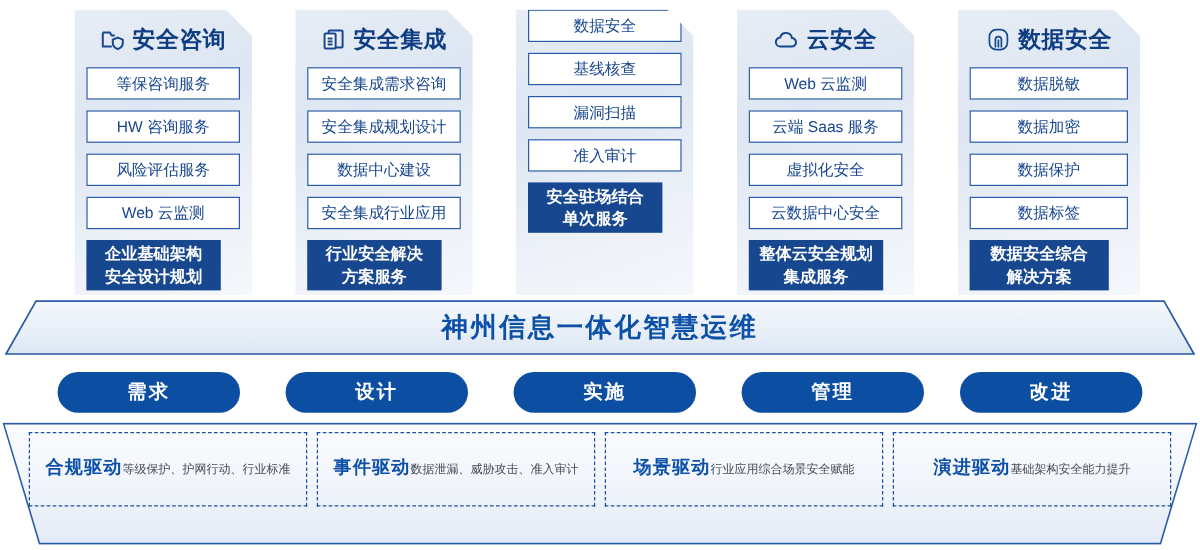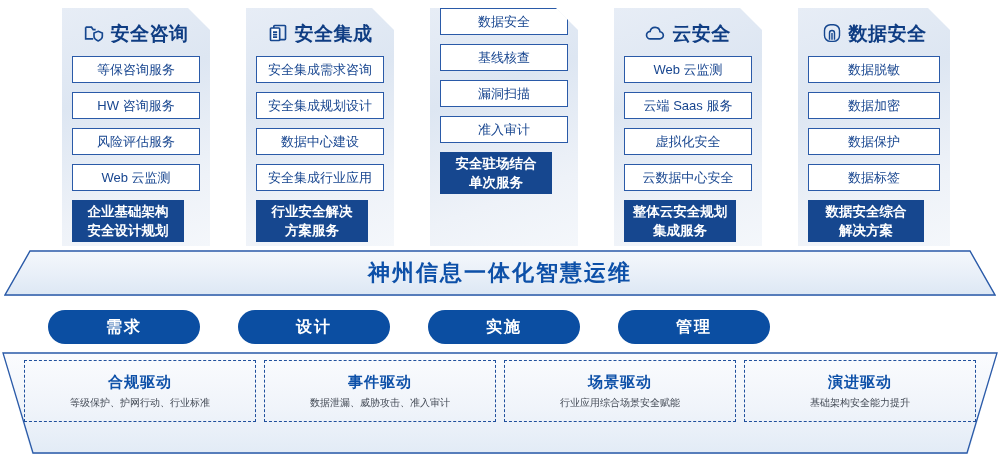--- a/index.html
+++ b/index.html
@@ -105,21 +105,21 @@
   .drivers-edge svg{display:block;width:996px;height:102px;}
   .drivers{
     position:absolute;left:0;top:352px;width:1000px;height:102px;
     display:flex;align-items:flex-start;justify-content:center;gap:8px;
     padding-top:8px;box-sizing:border-box;
   }
   .driver{
     box-sizing:border-box;
     width:232px;height:62px;
     border:1.6px dashed #1f4f9c;
-    display:flex;flex-direction:column;align-items:center;justify-content:center;
+    display:flex;flex-direction:row;align-items:center;justify-content:center;
     background:transparent;
   }
   .driver-title{
     font-size:15px;font-weight:bold;color:#0d50a8;letter-spacing:1px;
     margin-bottom:4px;white-space:nowrap;
   }
   .driver-desc{
     font-size:10px;color:#444b56;white-space:nowrap;
   }
 </style>
@@ -231,20 +231,21 @@
     <svg viewBox="0 0 992 46" preserveAspectRatio="none">
       <polygon points="26,1 966,1 991,45 1,45" fill="none" stroke="#2a5aa8" stroke-width="1.4"></polygon>
     </svg>
   </div>
 
   <div class="pills">
     <div class="pill k1">设计</div>
     <div class="pill k0">需求</div>
     <div class="pill k2">实施</div>
     <div class="pill k3">管理</div>
+    <div class="pill k4">改进</div>
   </div>
 
   <div class="drivers-wrap"></div>
   <div class="drivers-edge">
     <svg viewBox="0 0 996 102" preserveAspectRatio="none">
       <polygon points="1,1 995,1 965,101 31,101" fill="none" stroke="#2a5aa8" stroke-width="1.3"></polygon>
     </svg>
   </div>
   <div class="drivers">
     <div class="driver">

